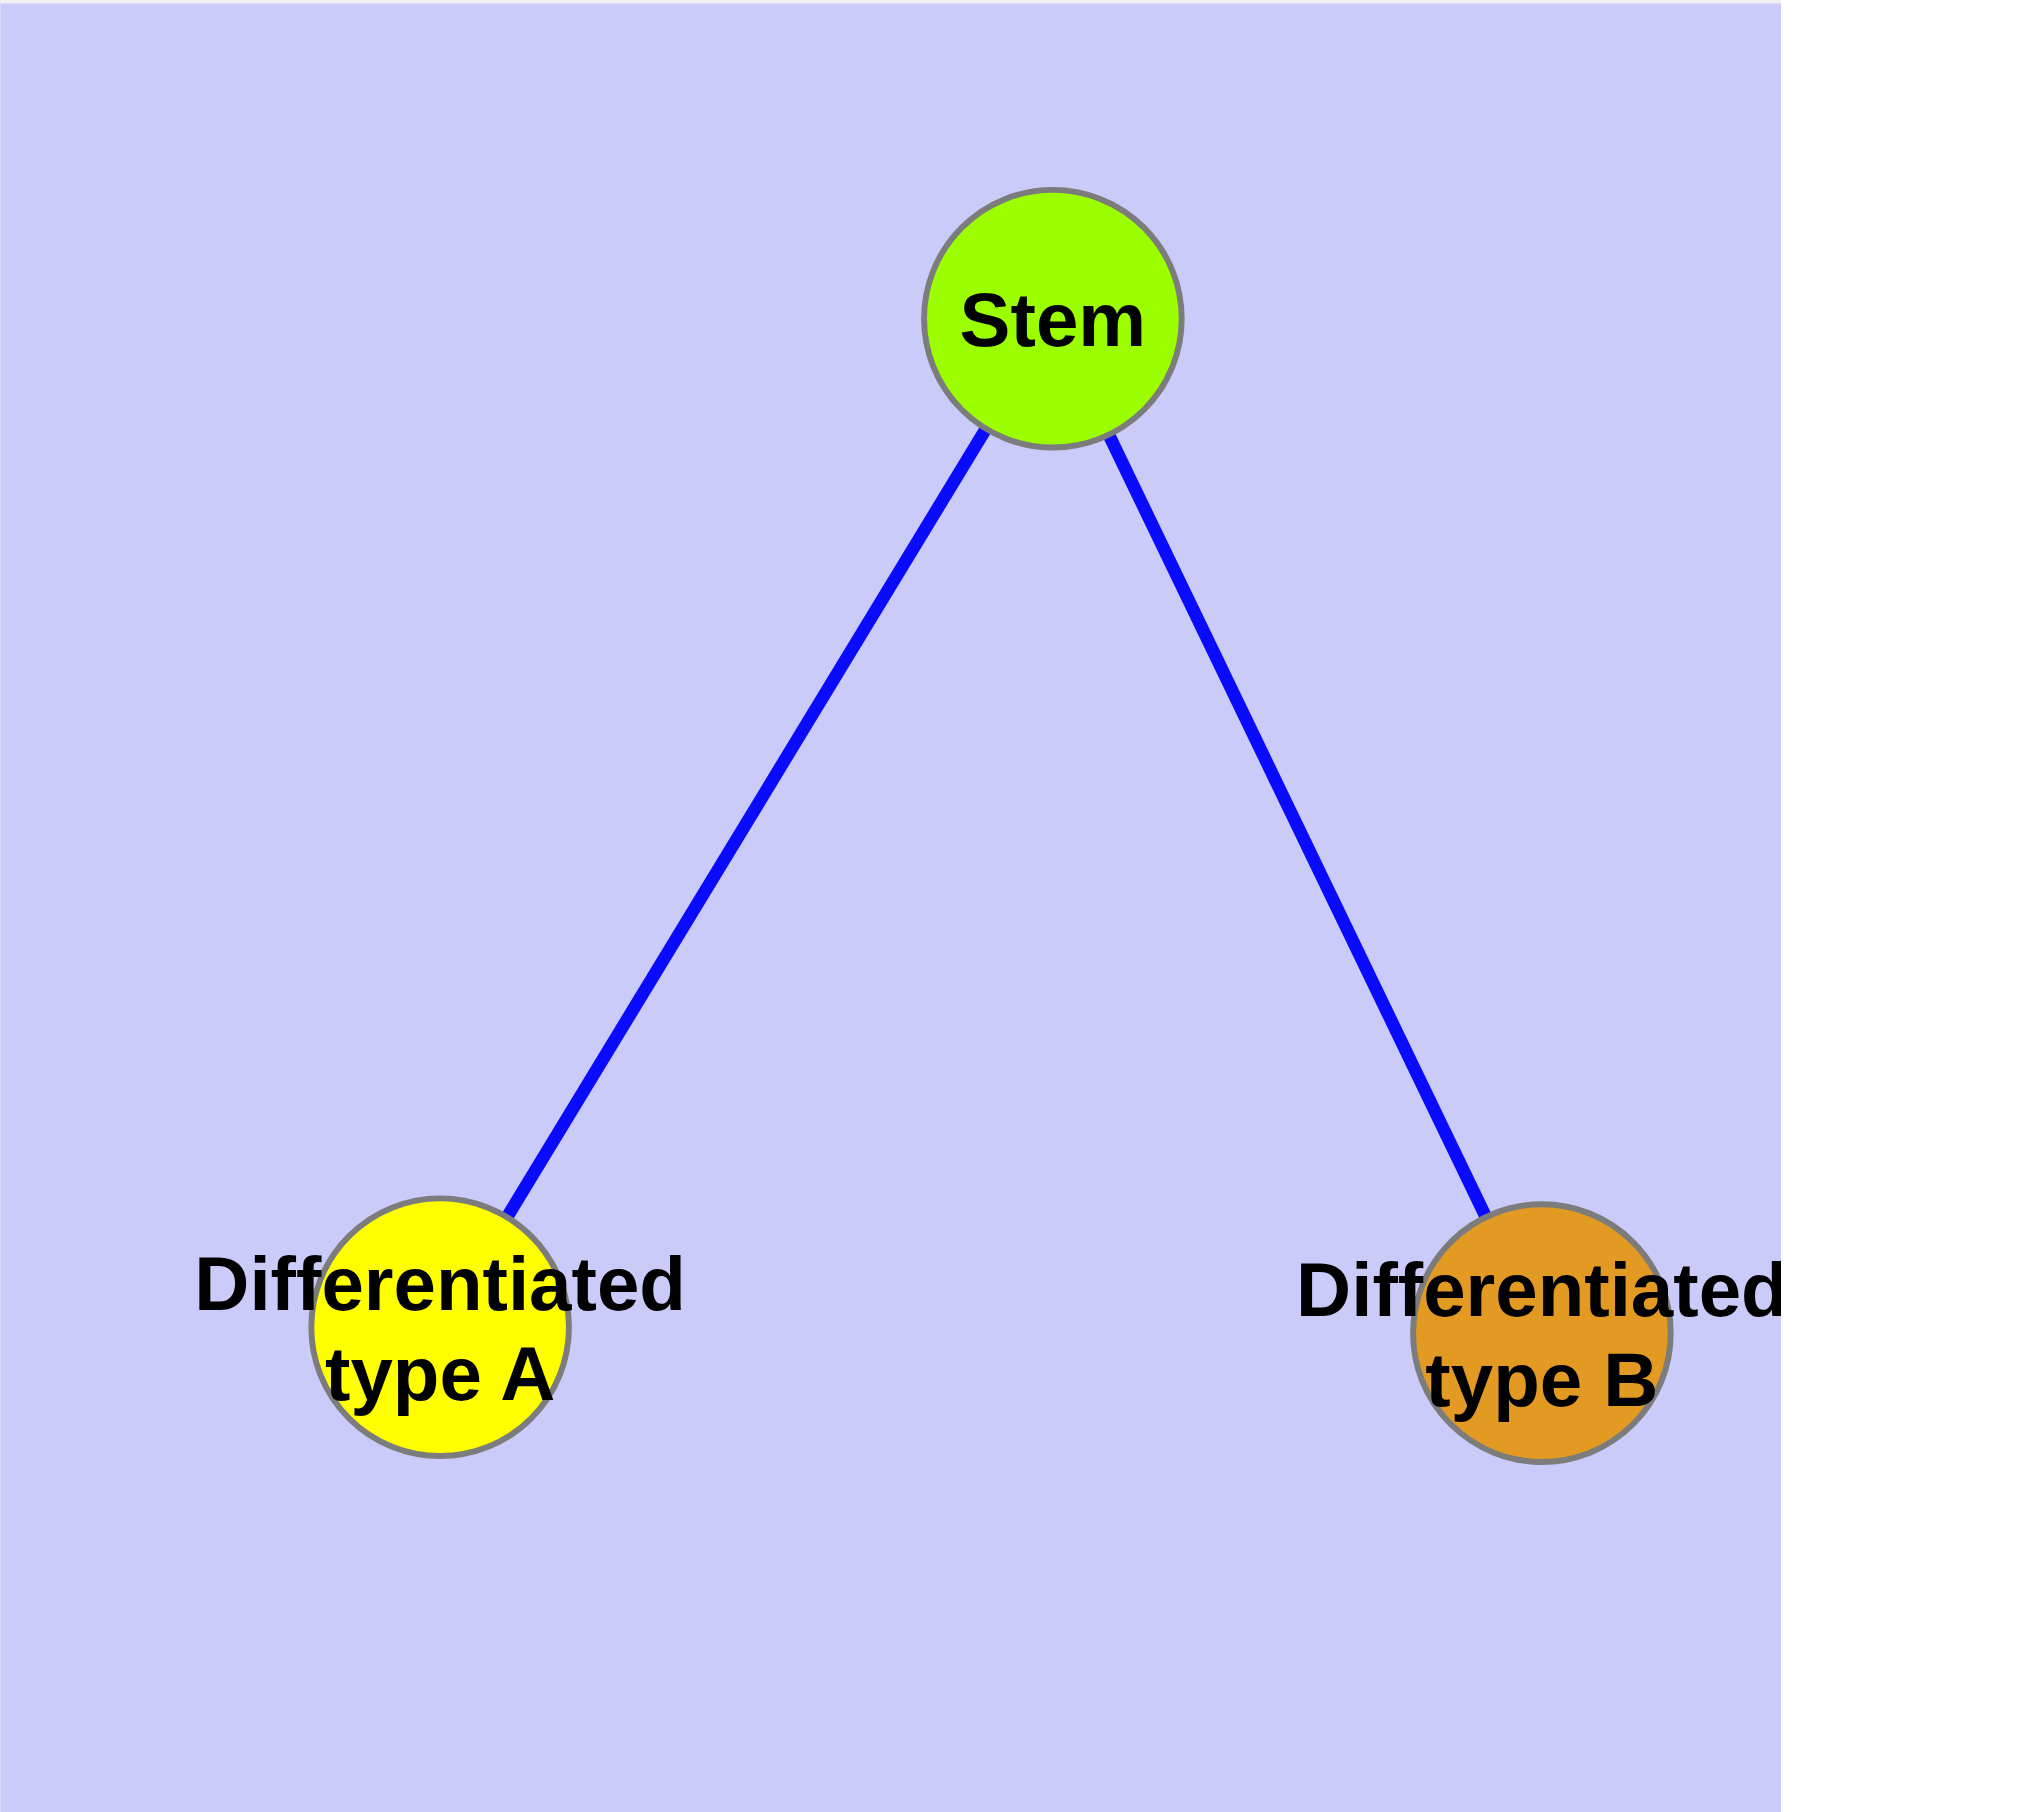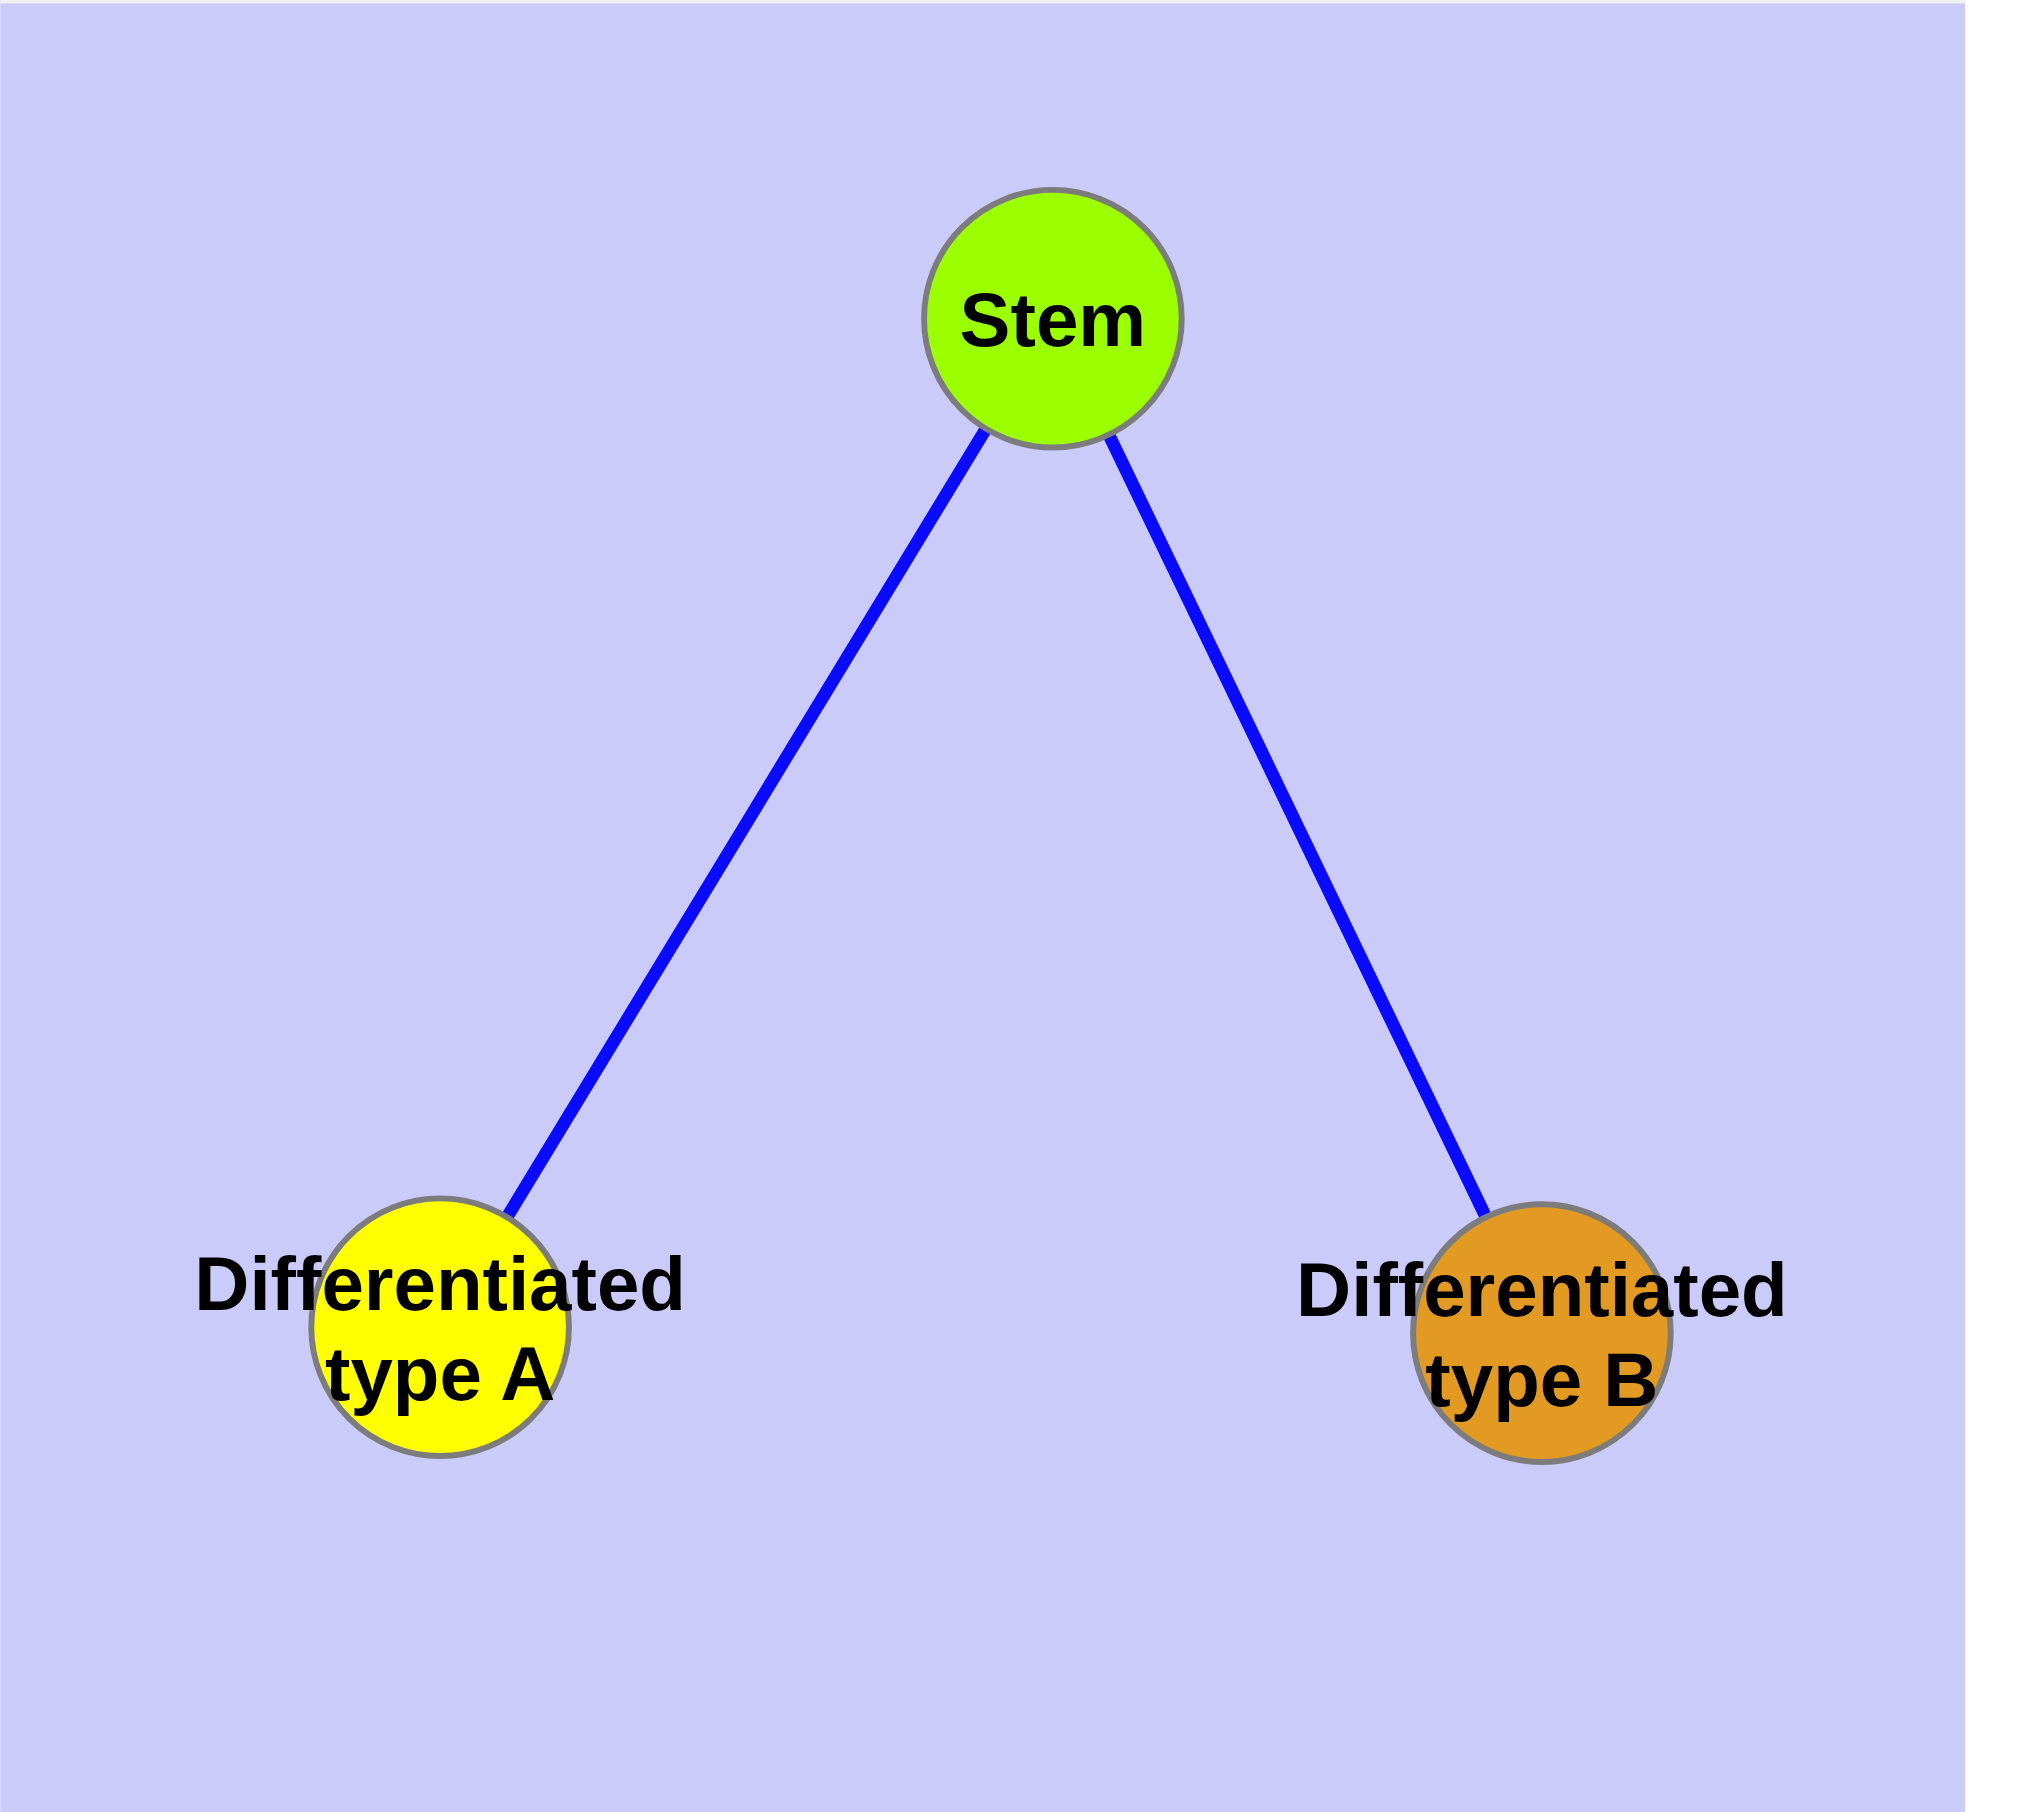--- a/index.html
+++ b/index.html
@@ -2,21 +2,21 @@
 <html style="font-size:13.6px"><head>
 <meta charset="utf-8">
 <style>
   html, body {
     margin: 0;
     padding: 0;
     background: #ffffff;
   }
   .stage {
     position: relative;
-    width: 1965px;
+    width: 1781px;
     height: 1812px;
     overflow: hidden;
     font-family: "Liberation Sans", sans-serif;
   }
   svg.graph {
     display: block;
     width: 2021px;
     height: 1812px;
   }
   .node-label {

